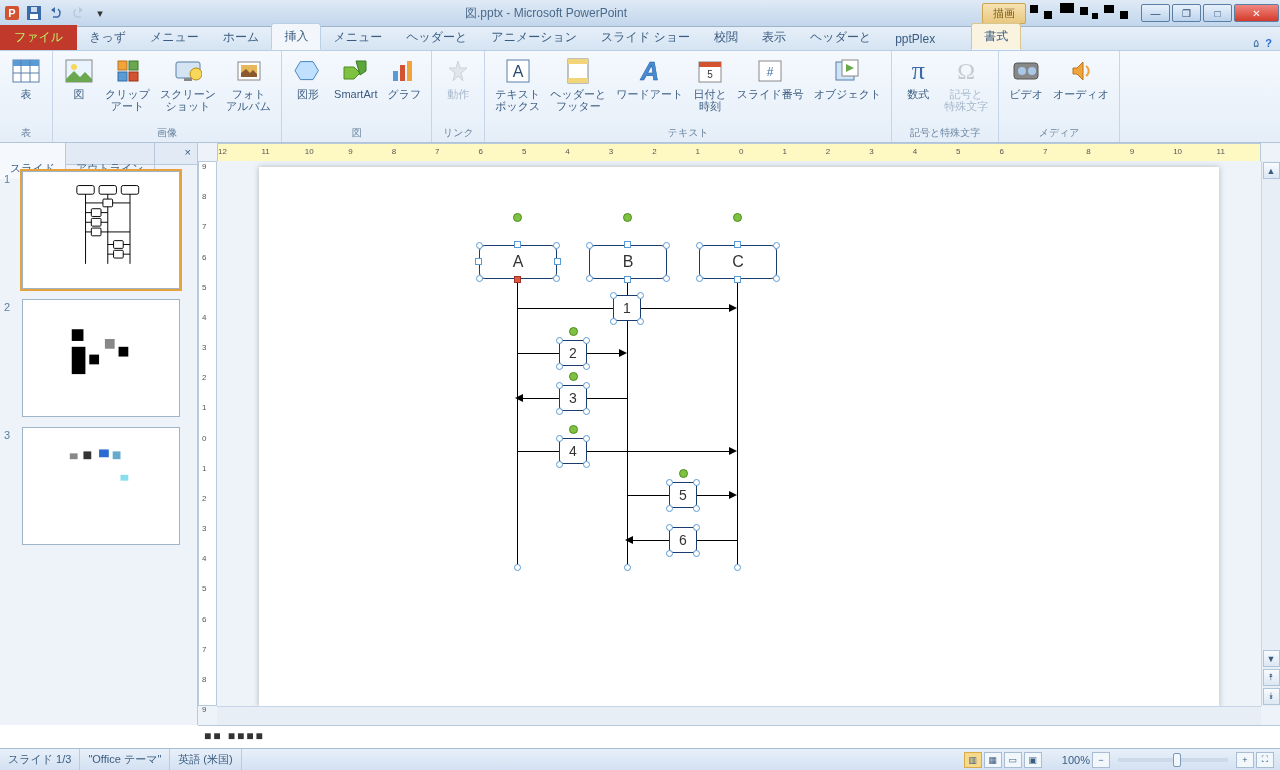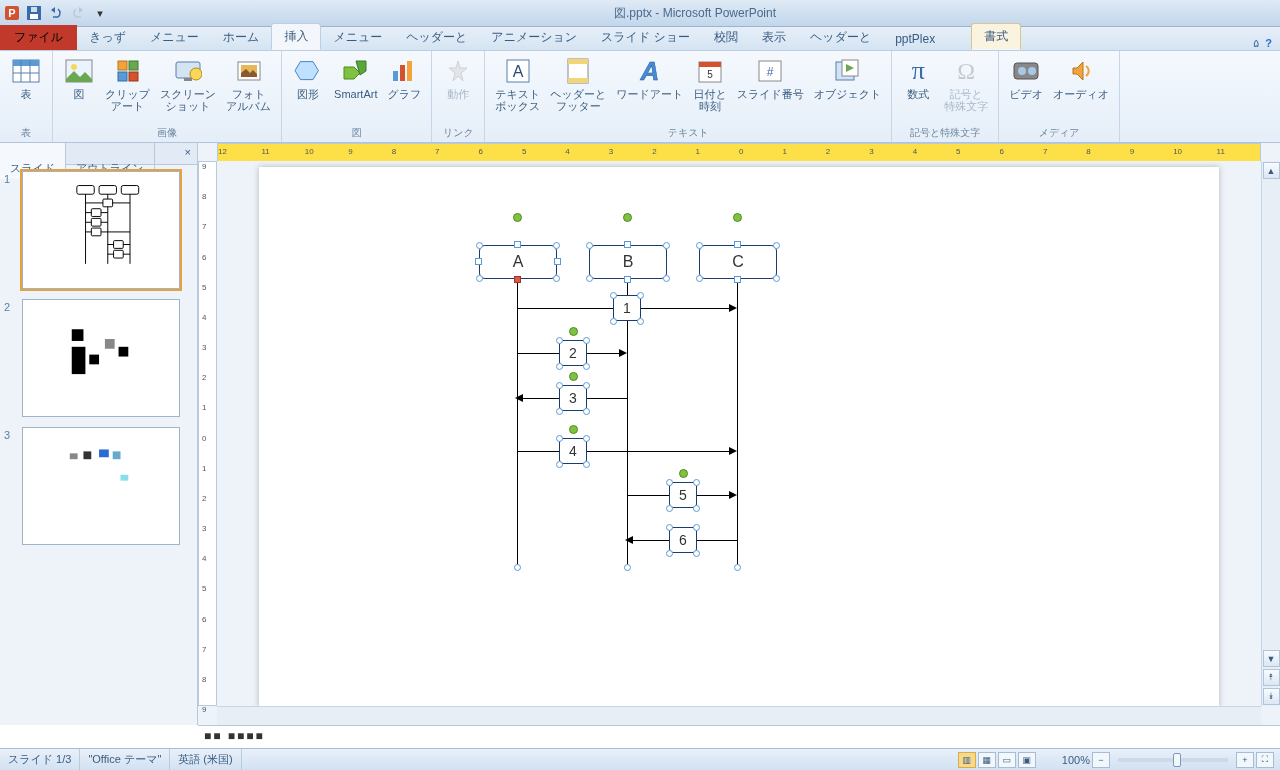--- a/index.html
+++ b/index.html
@@ -7,21 +7,21 @@
 .titlebar{height:27px;background:linear-gradient(#dfeaf5,#c2d6ec);display:flex;align-items:center;justify-content:space-between;border-bottom:1px solid #9fb3c9}
 .titlebar .left{display:flex;align-items:center;gap:2px;padding-left:2px}
 .qat-btn{width:20px;height:20px;display:flex;align-items:center;justify-content:center;border-radius:2px}
 .titlebar .title{flex:1;text-align:center;color:#4a6a8a;font-size:12px}
 .winctl{display:flex}
 .winbtn{width:29px;height:18px;margin:2px 1px;border:1px solid #5a7fa5;border-radius:2px;background:linear-gradient(#e8f1fb,#bcd3ec);display:flex;align-items:center;justify-content:center;font-size:10px;color:#2a4b6f}
 .winbtn.close{background:linear-gradient(#f08880,#d43a2a);color:#fff;width:45px}
 .contextlabel{background:linear-gradient(#f7e2b4,#e9c87f);border:1px solid #c9a64f;color:#6a4;color:#7a5b10;padding:2px 10px;margin-right:4px;border-radius:2px;font-size:11px}
 .tabs{height:24px;background:linear-gradient(#e6eff9,#d5e4f2);display:flex;align-items:flex-end;border-bottom:1px solid #b9cfe6;padding-left:0}
 .tab{padding:4px 12px;color:#3a5c80;cursor:default;font-size:12px}
-.tab.file{background:#c1392b;color:#000000;padding:4px 14px}
+.tab.file{background:#c1392b;color:#bef264;padding:4px 14px}
 .tab.active{background:#f3f7fc;border:1px solid #b9cfe6;border-bottom:1px solid #f3f7fc;border-radius:3px 3px 0 0;color:#3a5c80}
 .tab.context{background:#faf3e0;border:1px solid #d9c58f;border-bottom:1px solid #f3f7fc;border-radius:3px 3px 0 0}
 .tabhelp{margin-left:auto;display:flex;gap:6px;padding-right:8px;color:#3a6aa0}
 .ribbon{height:92px;background:linear-gradient(#f5f9fe,#e5eef8);border-bottom:1px solid #b0c4da;display:flex}
 .group{border-right:1px solid #c6d6e8;padding:2px 6px 0;display:flex;flex-direction:column;align-items:center;justify-content:space-between}
 .group-row{display:flex;gap:2px}
 .gbtn{display:flex;flex-direction:column;align-items:center;justify-content:flex-start;padding:2px 4px;border-radius:3px;min-width:40px}
 .gbtn .ic{width:32px;height:32px;display:flex;align-items:center;justify-content:center;font-size:22px}
 .gbtn .lb{text-align:center;font-size:11px;line-height:12px;color:#3a5c80;margin-top:1px}
 .gbtn.dis .ic,.gbtn.dis .lb{opacity:.4}
@@ -31,21 +31,21 @@
 .ptabs{height:22px;display:flex;border-bottom:1px solid #b8c9dc;background:#e2ebf5}
 .ptab{padding:18px 10px;font-size:11px;color:#3a5c80;border-right:1px solid #b8c9dc}
 .ptab.active{background:#f5f9fe}
 .ptab.x{margin-left:auto;border:none;padding:3px 6px}
 .thumbs{flex:1;overflow:auto;padding:6px 4px}
 .thumbrow{display:flex;gap:6px;margin-bottom:10px}
 .thumbnum{width:12px;color:#5a7da0;font-size:11px;padding-top:2px}
 .thumb{width:158px;height:118px;background:#fff;border:1px solid #9fb3c9;position:relative}
 .thumb.sel{outline:2px solid #e6a23c}
 .edit{flex:1;background:#eef3f9;position:relative;overflow:hidden}
-.hruler{position:absolute;top:0;left:19px;right:19px;height:28px;background:#fde047;border:1px solid #b8c9dc;font-size:8px;color:#666;overflow:hidden}
+.hruler{position:absolute;top:0;left:19px;right:19px;height:28px;background:#fef9c3;border:1px solid #b8c9dc;font-size:8px;color:#666;overflow:hidden}
 .vruler{position:absolute;top:18px;left:0;width:19px;bottom:19px;background:#fff;border:1px solid #b8c9dc}
 .slidearea{position:absolute;top:18px;left:19px;right:19px;bottom:19px;overflow:auto;background:#eef3f9}
 .slide{margin:6px auto;width:960px;height:540px;background:#fff;box-shadow:0 0 6px rgba(0,0,0,.25);position:relative}
 .dotted{position:absolute;border:1px dotted #888}
 .selgrp{position:absolute;border:1px dashed #5a9bd5}
 .sh{position:absolute;width:7px;height:7px;background:#fff;border:1px solid #5a9bd5;border-radius:50%}
 .sh.sq{border-radius:0}
 .gh{width:9px;height:9px;background:#7fc241;border:1px solid #4e8c1e;border-radius:50%;position:absolute}
 .box{position:absolute;border:1.5px solid #1a3c6e;border-radius:6px;background:#fff;display:flex;align-items:center;justify-content:center;font-size:16px;font-family:Arial}
 .smbox{position:absolute;border:1.5px solid #1a3c6e;border-radius:4px;background:#fff;display:flex;align-items:center;justify-content:center;font-size:14px}
@@ -95,20 +95,40 @@
       </div>
     <div class="qat-btn">
         <svg width="14" height="12">
           <path d="M5 2a5 5 0 0 0 0 8h5" fill="none" stroke="#b8c9dc" stroke-width="1.5"></path>
           <path d="M8 0l4 3-4 3z" fill="#b8c9dc"></path>
         </svg>
       </div>
     <div class="qat-btn">▾</div>
   </div>
   <div class="title">図.pptx - Microsoft PowerPoint</div>
+  <div style="display:flex;align-items:center">
+    <div class="contextlabel">描画</div>
+    <svg width="110" height="20">
+        <g fill="#000">
+          <rect x="0" y="2" width="8" height="8"></rect>
+          <rect x="14" y="8" width="8" height="8"></rect>
+          <rect x="30" y="0" width="14" height="10"></rect>
+          <rect x="50" y="4" width="8" height="8"></rect>
+          <rect x="62" y="10" width="6" height="6"></rect>
+          <rect x="74" y="2" width="10" height="8"></rect>
+          <rect x="90" y="8" width="8" height="8"></rect>
+        </g>
+      </svg>
+    <div class="winctl">
+      <div class="winbtn">—</div>
+      <div class="winbtn">❐</div>
+      <div class="winbtn">□</div>
+      <div class="winbtn close">✕</div>
+    </div>
+  </div>
 </div>
 
 <div class="tabs">
   <div class="tab file">ファイル</div>
   <div class="tab">きっず</div>
   <div class="tab">メニュー</div>
   <div class="tab">ホーム</div>
   <div class="tab active">挿入</div>
   <div class="tab">メニュー</div>
   <div class="tab">ヘッダーと</div>
@@ -575,21 +595,21 @@
 
 <div class="status">
   <div class="cell">スライド 1/3</div>
   <div class="cell">"Office テーマ"</div>
   <div class="cell">英語 (米国)</div>
   <div class="right">
     <div class="viewbtn active">▥</div>
     <div class="viewbtn">▦</div>
     <div class="viewbtn">▭</div>
     <div class="viewbtn">▣</div>
-    <span style="margin-left:24px">100%</span>
+    <span style="margin-left:18px">100%</span>
     <div class="viewbtn">−</div>
     <div class="zslider">
         <div class="zh"></div>
       </div>
     <div class="viewbtn">+</div>
     <div class="viewbtn">⛶</div>
   </div>
 </div>
 
 </body></html>

